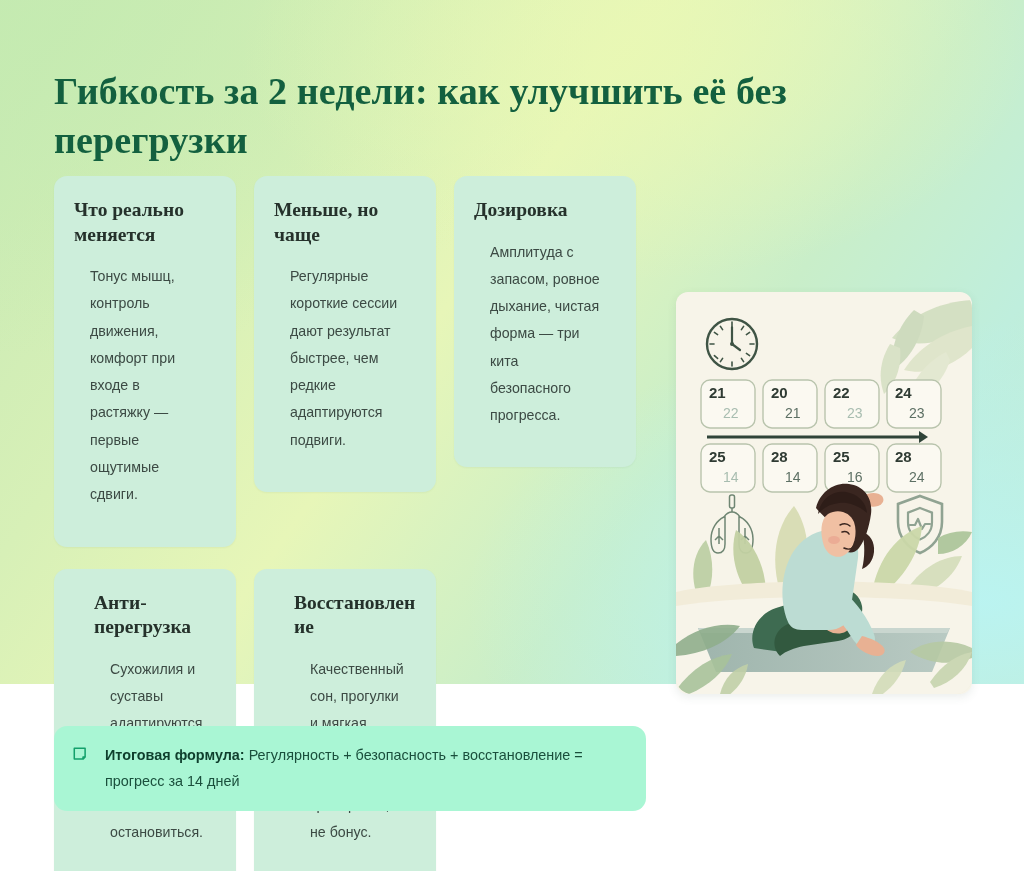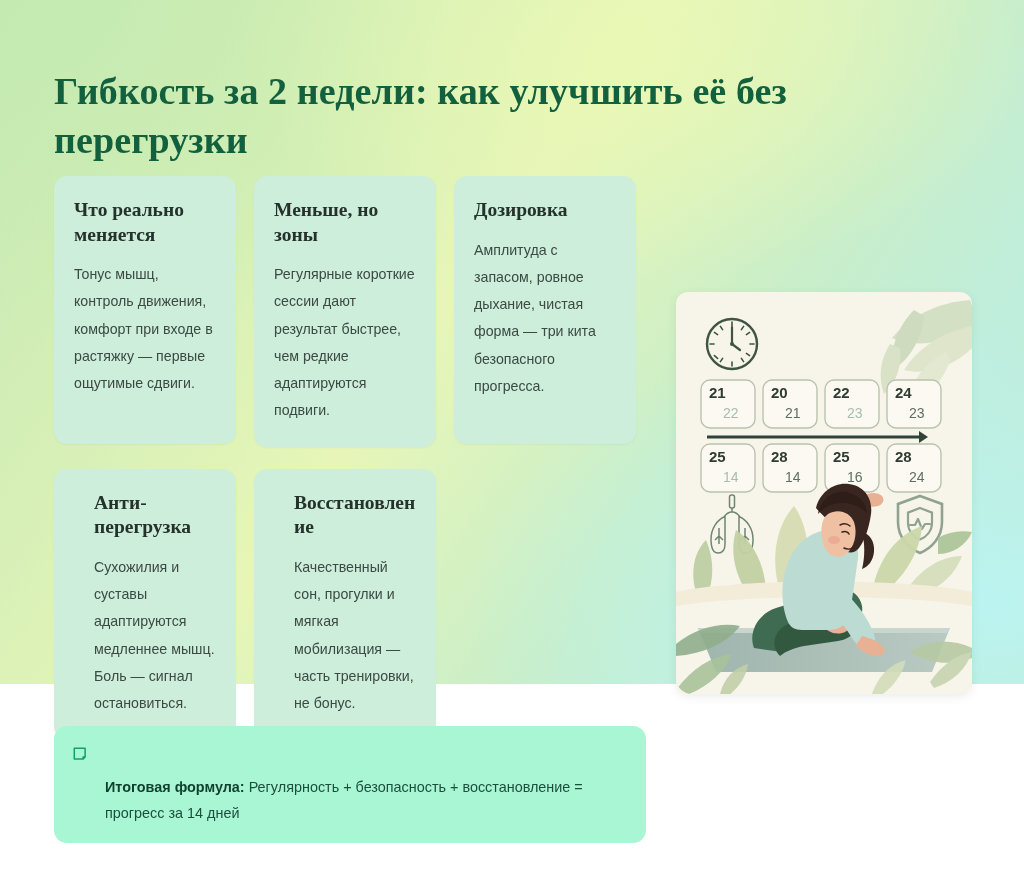--- a/index.html
+++ b/index.html
@@ -66,21 +66,21 @@
     line-height: 1.26;
     color: #25312b;
     margin: 0 0 14px 0;
     word-break: break-word;
   }
   .card-body {
     font-family: "Liberation Sans", sans-serif;
     font-size: 14.2px;
     line-height: 1.92;
     color: #3c4a44;
-    margin: 0;
+    margin: 16px;
   }
 
   
   .footer {
     position: absolute;
     left: 54px;
     top: 726px;
     width: 592px;
     min-height: 82px;
     background: #a9f6d4;
@@ -95,21 +95,20 @@
     flex: 0 0 auto;
     width: 19px;
     height: 19px;
     margin-top: 3px;
   }
   .footer-text {
     font-family: "Liberation Sans", sans-serif;
     font-size: 14.4px;
     line-height: 1.78;
     color: #1a4f3c;
-    margin-top: 32px;
   }
   .footer-text b {
     color: #0f3f2d;
     font-weight: bold;
   }
 
   
   .illu {
     position: absolute;
     left: 676px;
@@ -131,21 +130,21 @@
   <h1 class="title">Гибкость за 2 недели: как улучшить её без перегрузки</h1>
 
   <div class="cards">
 
     <div class="card r1">
       <div class="card-title">Что реально меняется</div>
       <div class="card-body">Тонус мышц, контроль движения, комфорт при входе в растяжку — первые ощутимые сдвиги.</div>
     </div>
 
     <div class="card r1">
-      <div class="card-title">Меньше, но зоны</div>
+      <div class="card-title">Меньше, но чаще</div>
       <div class="card-body">Регулярные короткие сессии дают результат быстрее, чем редкие адаптируются подвиги.</div>
     </div>
 
     <div class="card r1">
       <div class="card-title">Дозировка</div>
       <div class="card-body">Амплитуда с запасом, ровное дыхание, чистая форма — три кита безопасного прогресса.</div>
     </div>
 
     <div class="card r2">
       <div class="card-title">Анти-перегрузка</div>

